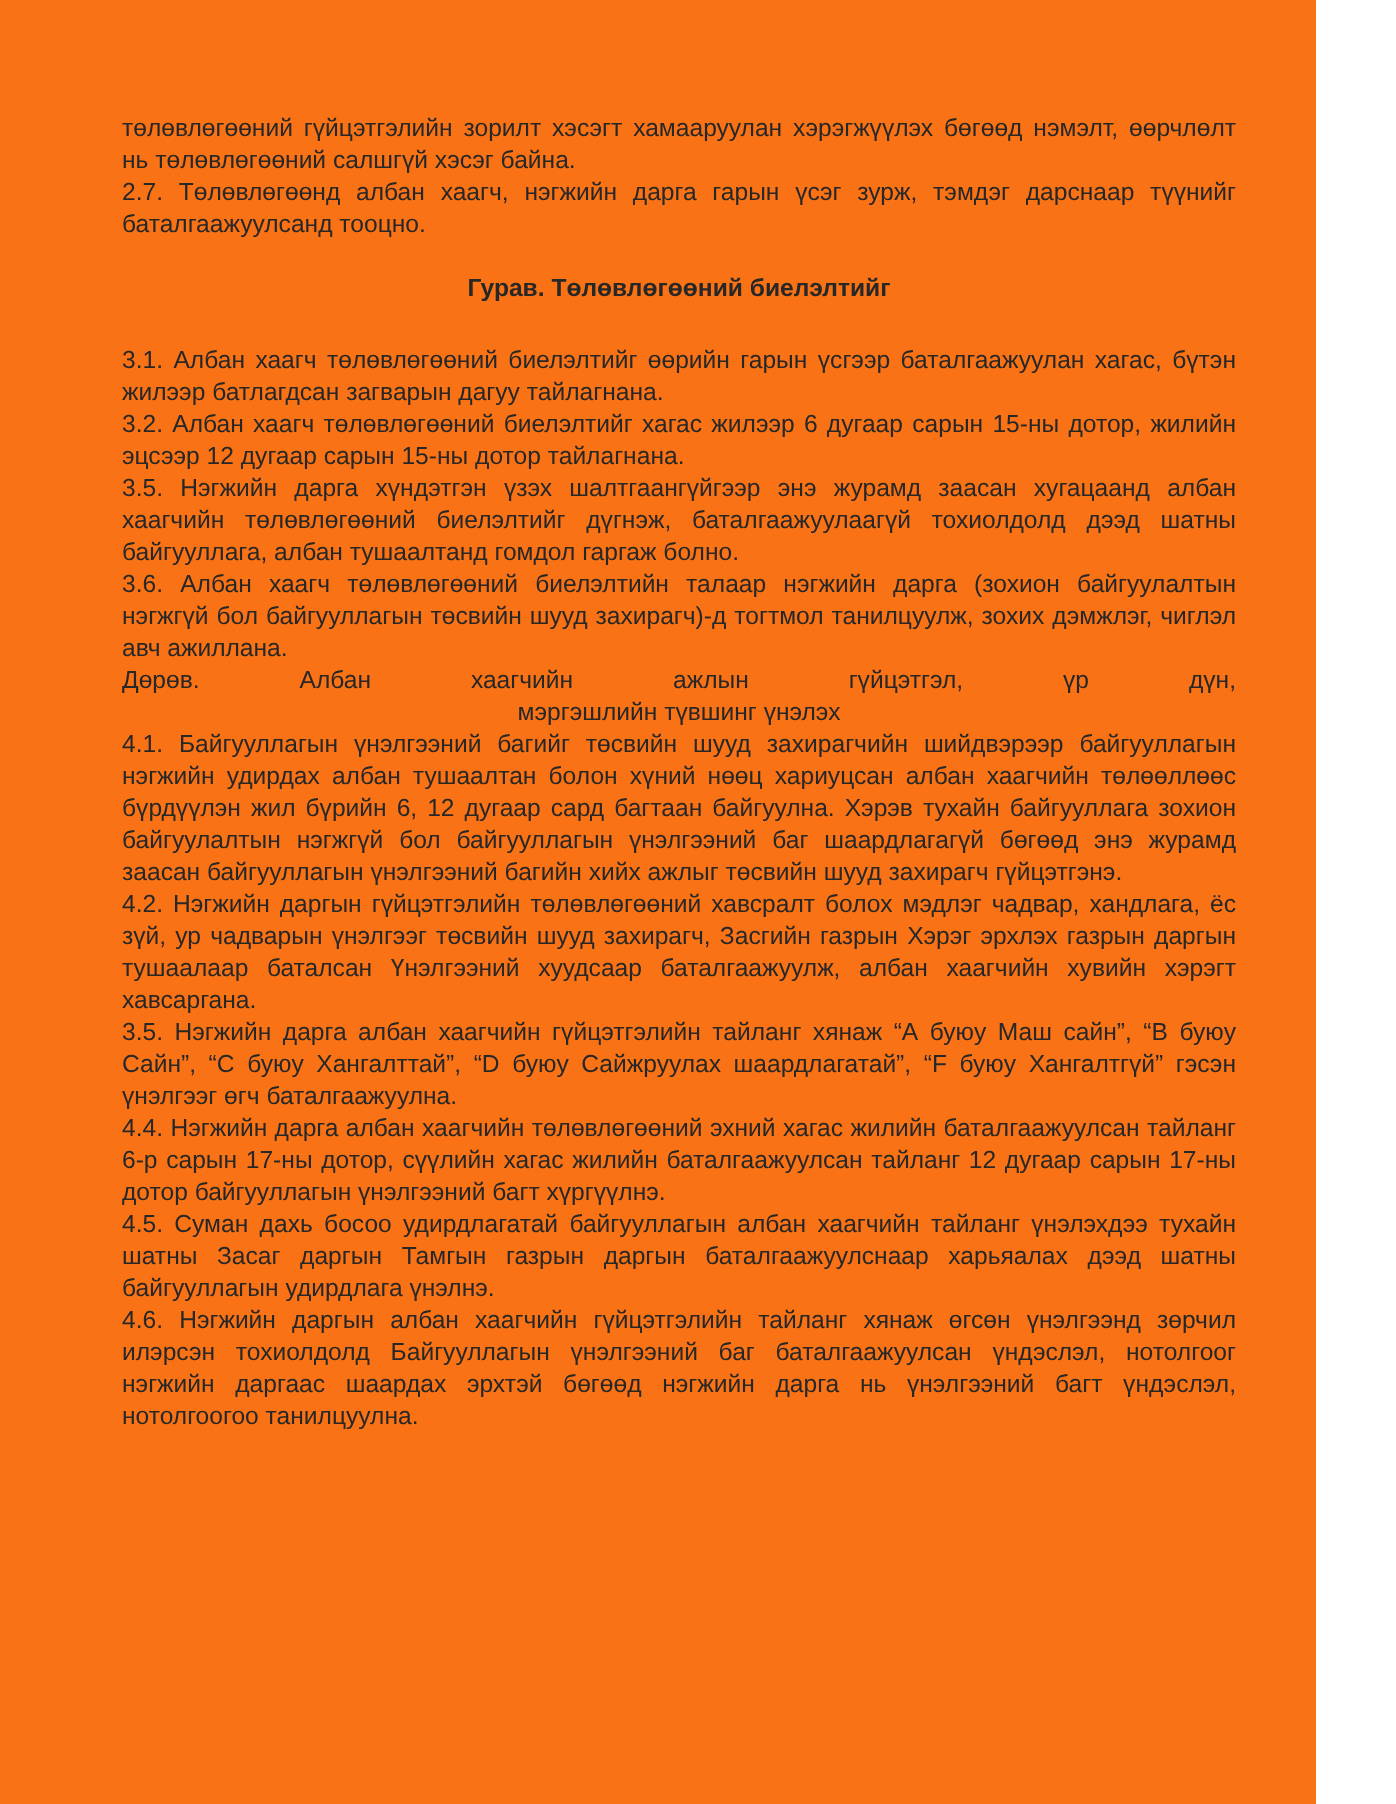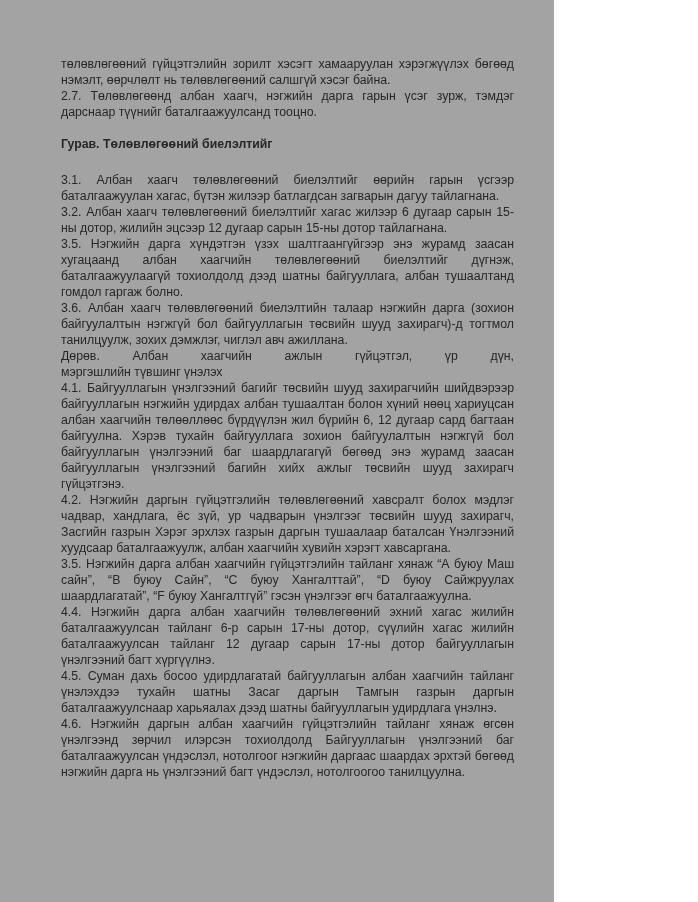--- a/index.html
+++ b/index.html
@@ -3,50 +3,50 @@
 <meta charset="utf-8">
 <style>
   html, body {
     margin: 0;
     padding: 0;
     background: #ffffff;
   }
   .page {
     position: relative;
     box-sizing: border-box;
-    width: 554px;
+    width: 658px;
     height: 902px;
-    background: #a3a3a3;
+    background: #f97316;
     padding: 56px 40px 40px 61px;
     font-family: "Liberation Sans", sans-serif;
     font-size: 12.3px;
     line-height: 16px;
     color: #272727;
     overflow: hidden;
   }
   .para {
     margin: 0;
     text-align: justify;
   }
   .chapter-heading {
     margin: 16px 0 20px 0;
     text-align: center;
     font-weight: bold;
   }
   .chapter-heading div {
-    text-align: left;
+    text-align: center;
   }
   .spread-line {
     margin: 0;
     text-align: justify;
     text-align-last: justify;
   }
   .plain-line {
     margin: 0;
-    text-align: left;
+    text-align: center;
   }
 </style>
 </head>
 <body>
 
 <div class="page">
 
   <p class="para">төлөвлөгөөний гүйцэтгэлийн зорилт хэсэгт хамааруулан хэрэгжүүлэх бөгөөд нэмэлт, өөрчлөлт нь төлөвлөгөөний салшгүй хэсэг байна.</p>
   <p class="para">2.7. Төлөвлөгөөнд албан хаагч, нэгжийн дарга гарын үсэг зурж, тэмдэг дарснаар түүнийг баталгаажуулсанд тооцно.</p>
 

